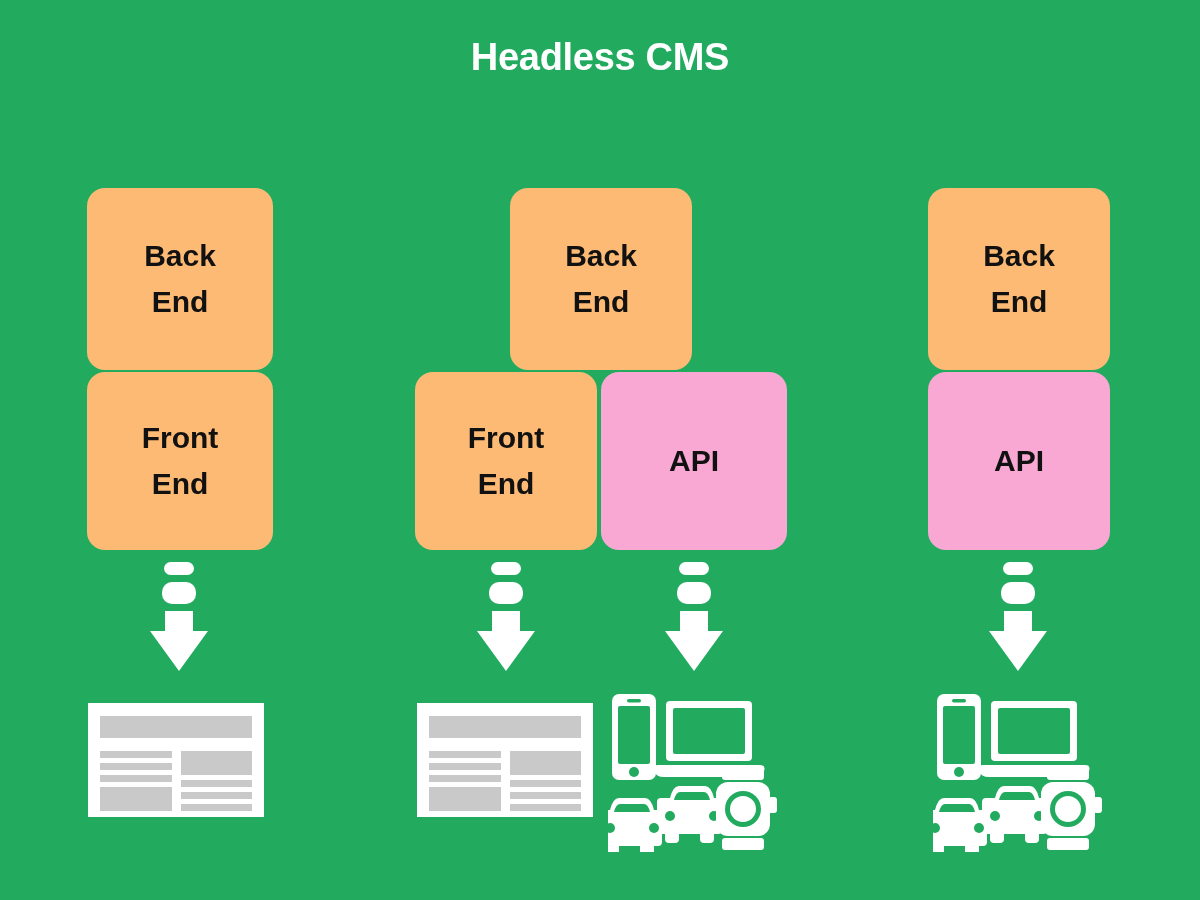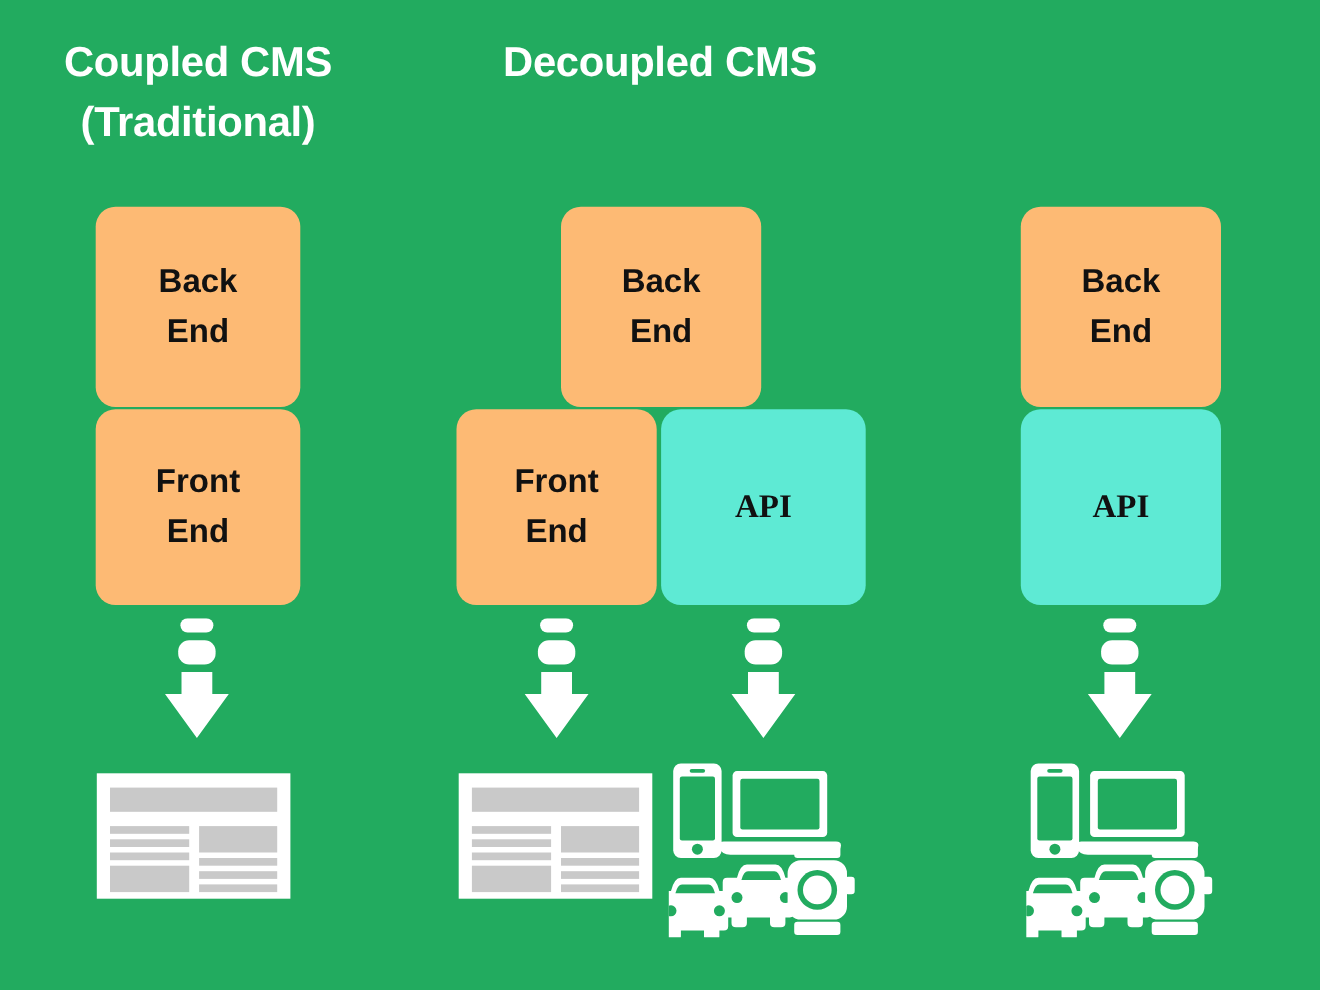--- a/index.html
+++ b/index.html
@@ -45,21 +45,21 @@
     justify-content: center;
     text-align: center;
     font-weight: bold;
     font-size: 30px;
     line-height: 1.55;
     color: #111111;
     white-space: pre-line;
     box-sizing: border-box;
   }
   .box.white  { background: #fdba74; }
-  .box.orange { background: #5eead4; font-family: Liberation Serif, serif; }
+  .box.orange { background: #f9a8d4; }
 
   
   #box-c1-back  { left: 87px;  top: 188px; width: 186px; height: 182px; }
   #box-c1-front { left: 87px;  top: 372px; width: 186px; height: 178px; }
 
   
   #box-c2-back  { left: 510px; top: 188px; width: 182px; height: 182px; z-index: 3;}
   #box-c2-front { left: 415px; top: 372px; width: 182px; height: 178px; z-index: 2;}
   #box-c2-api   { left: 601px; top: 372px; width: 186px; height: 178px; z-index: 2;}
 
@@ -117,24 +117,22 @@
     height: 160px;
   }
   #devices-c2 { left: 608px; top: 692px; }
   #devices-c3 { left: 933px; top: 692px; }
 </style>
 </head>
 <body>
 
 <div class="stage">
 
-  <div class="col-title" id="title-coupled">Coupled CMS
-(Traditional)</div>
-
-  <div class="col-title" id="title-decoupled">Decoupled CMS</div>
+
+  <div class="col-title" id="title-decoupled">Headless CMS</div>
 
 
   <div class="box white" id="box-c1-back">Back
 End</div>
 
   <div class="box white" id="box-c1-front">Front
 End</div>
 
   <svg class="arrow" id="arrow-c1" viewBox="0 0 62 110">
     <rect x="16" y="0" width="30" height="13" rx="6.5" fill="#ffffff"></rect>

